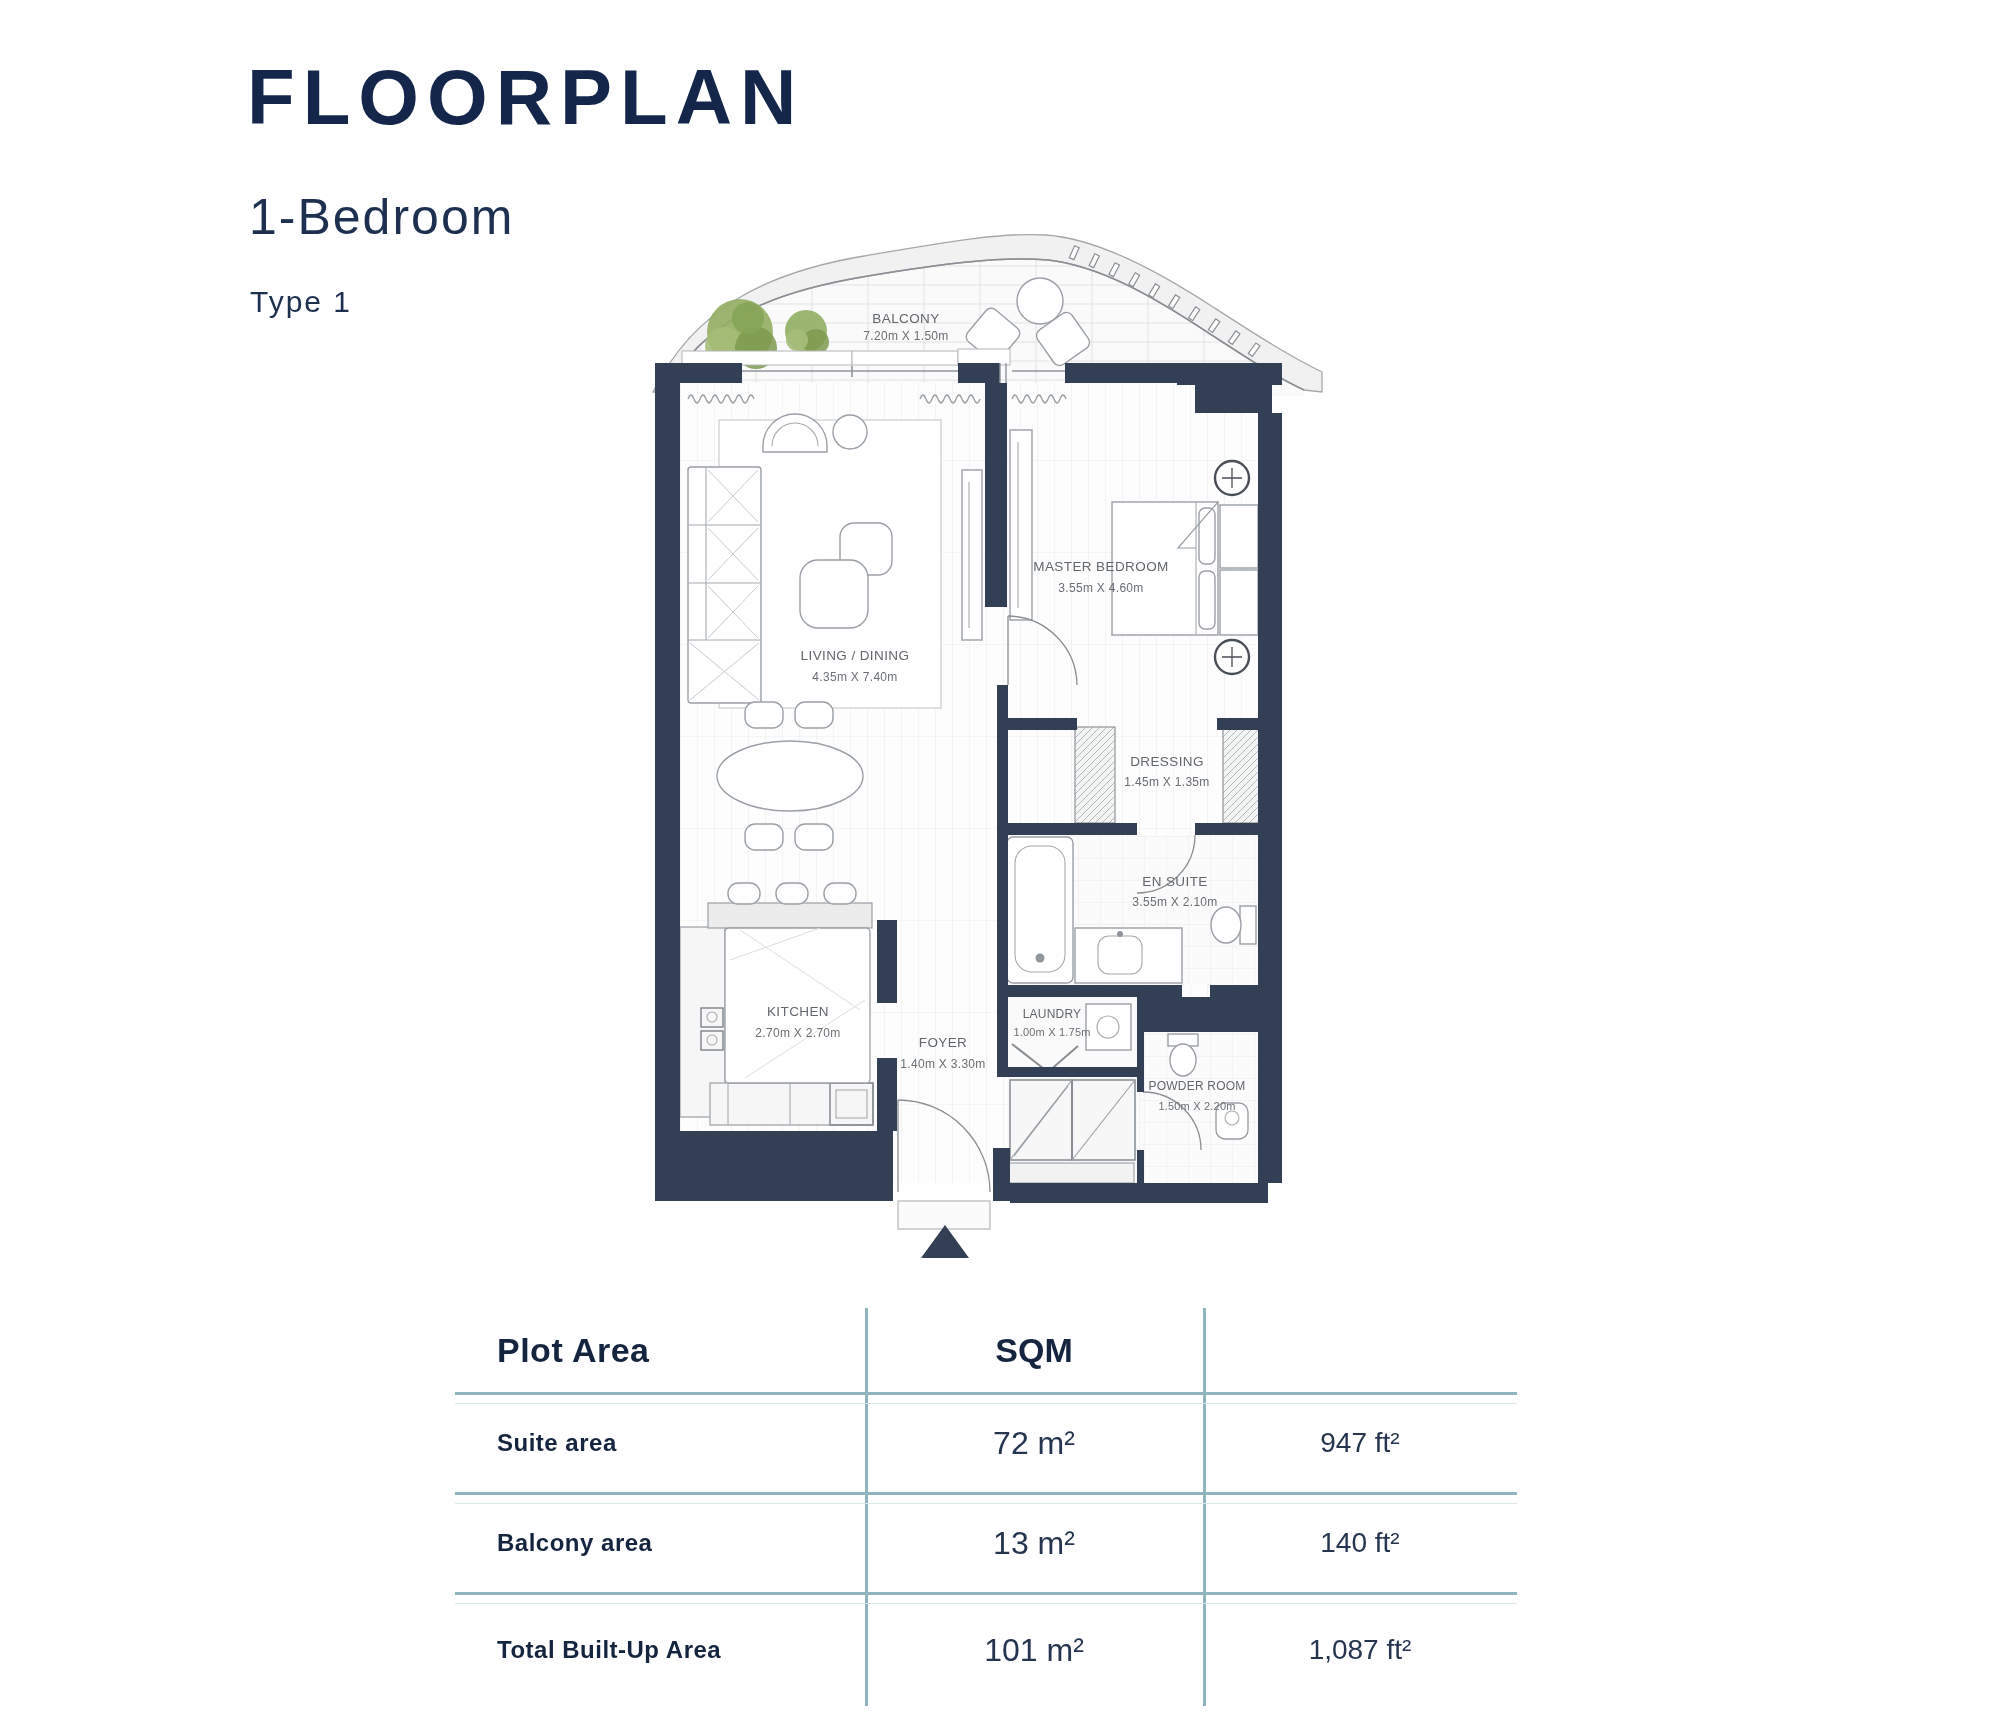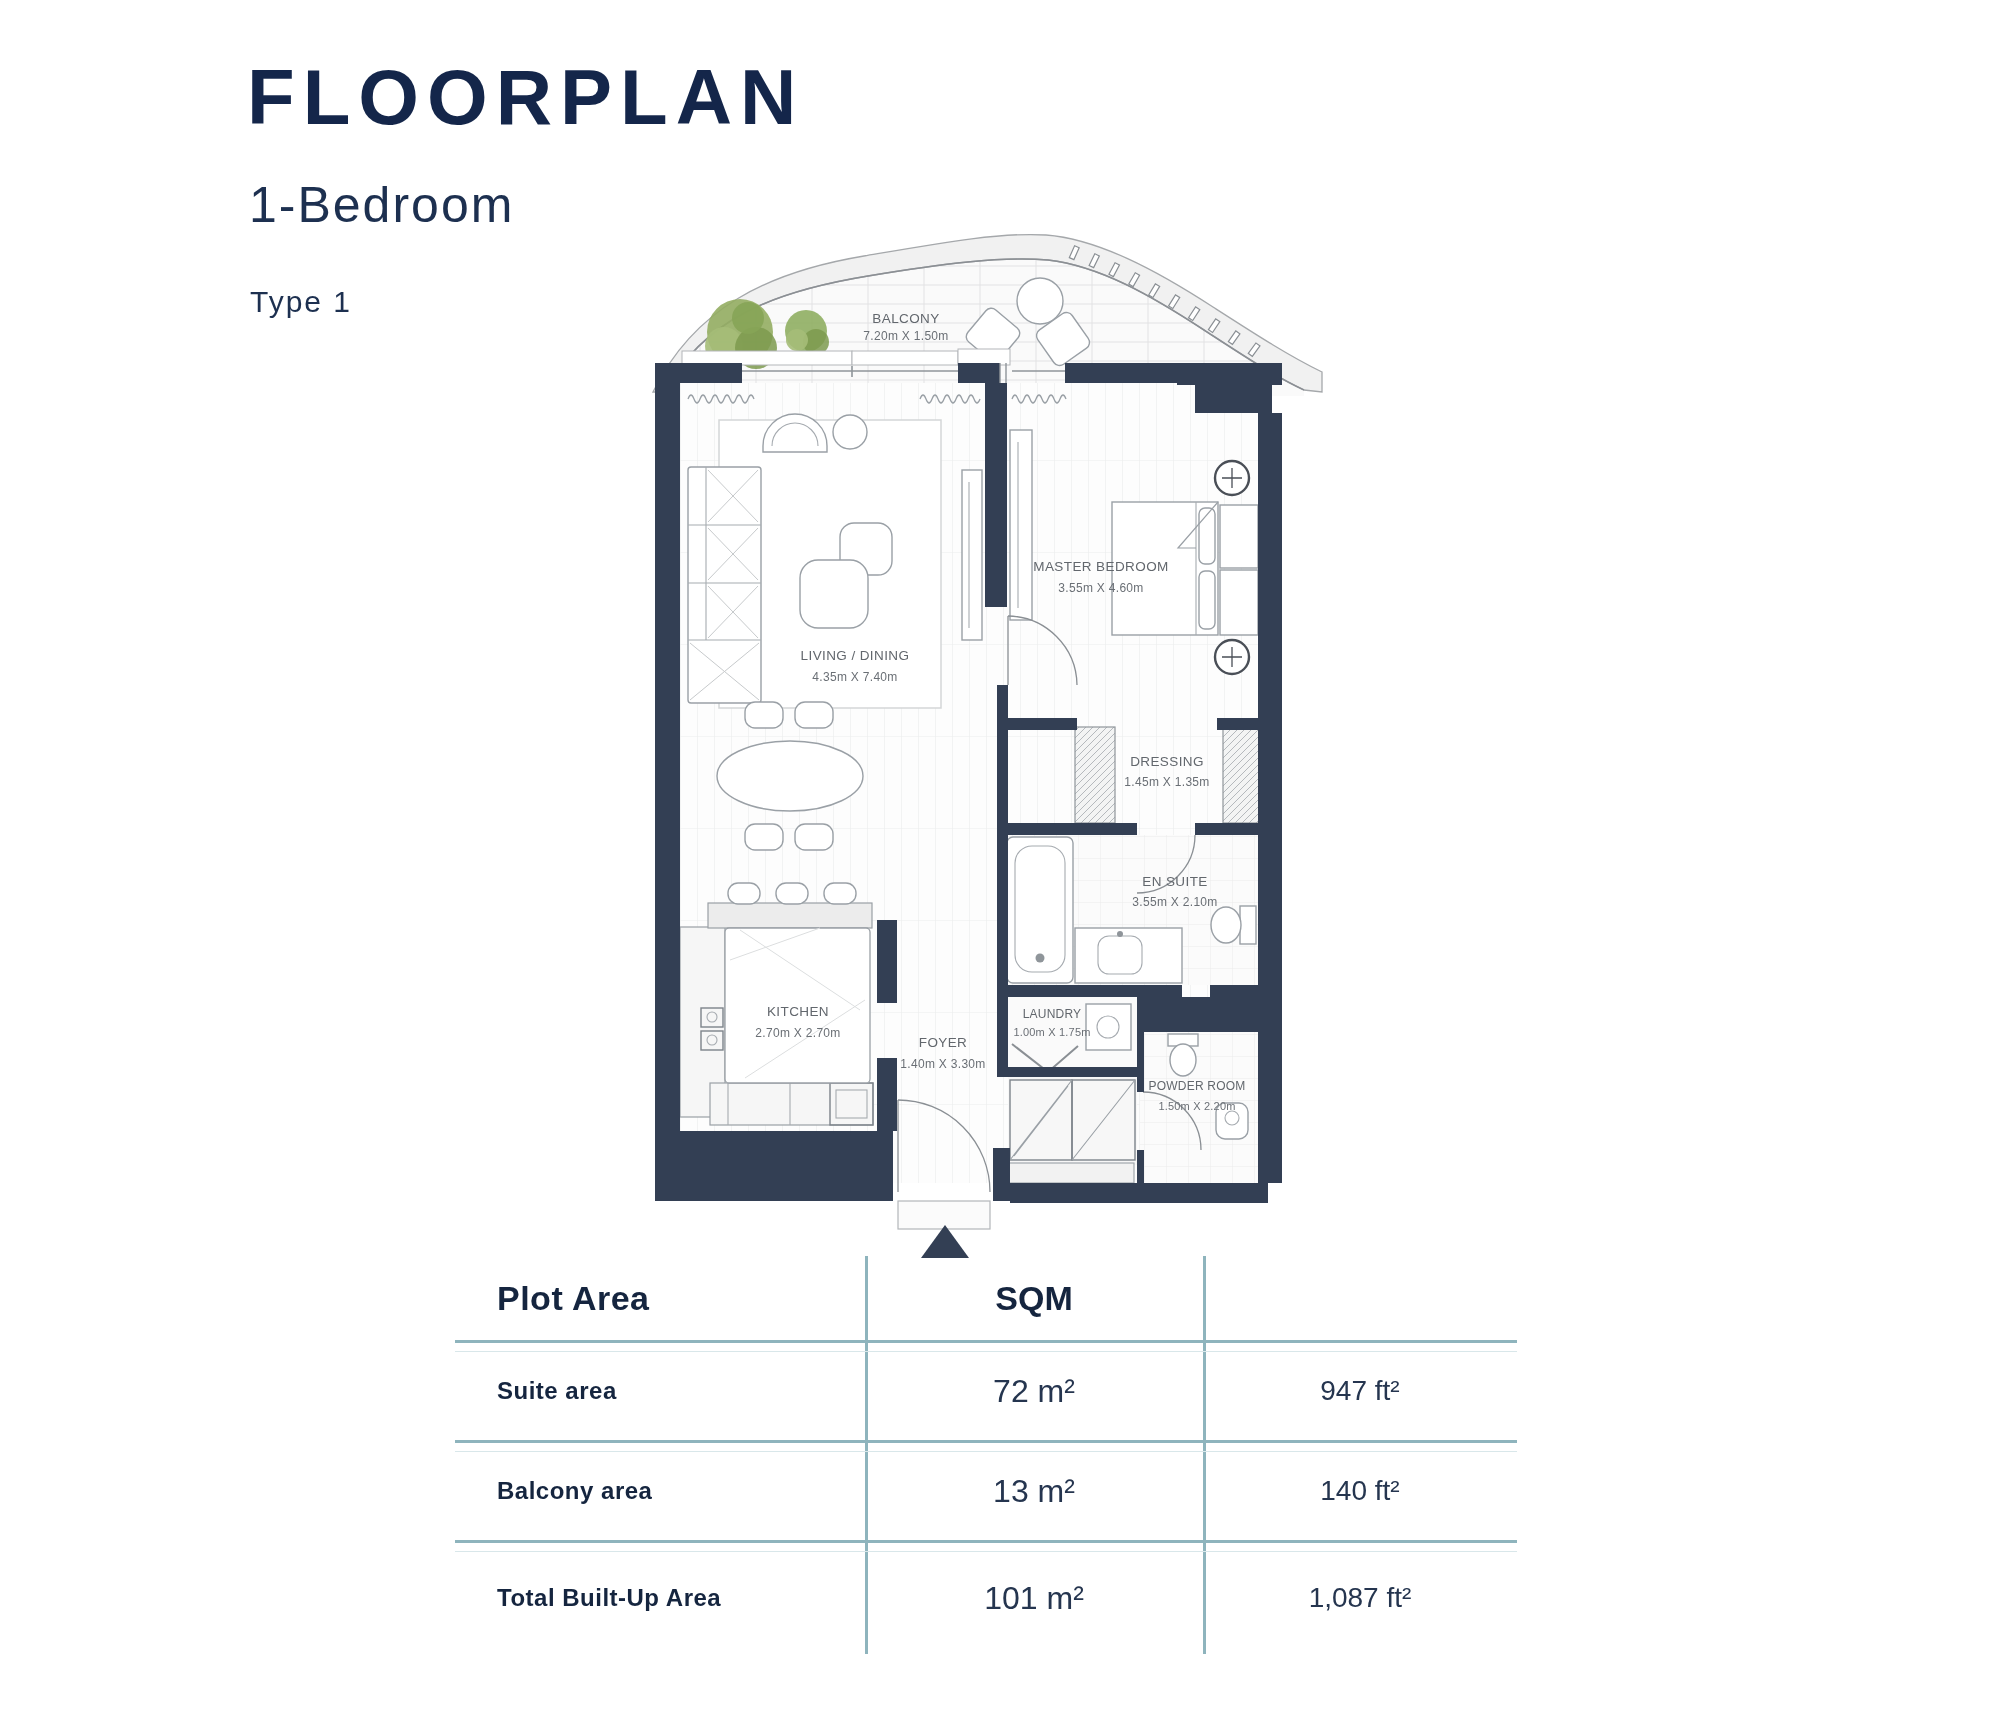--- a/index.html
+++ b/index.html
@@ -1,28 +1,28 @@
 <!DOCTYPE html>
 <html><head>
 <meta charset="utf-8">
 <style>
   html,body{margin:0;padding:0;background:#fff;}
   #canvas{position:relative;width:2000px;height:1721px;background:#ffffff;overflow:hidden;
           font-family:"Liberation Sans",sans-serif;}
   
   .title{position:absolute;left:247px;top:52px;font-size:78px;font-weight:700;
          letter-spacing:8px;color:#14264a;}
-  .subtitle{position:absolute;left:249px;top:176px;font-size:50px;font-weight:300;
+  .subtitle{position:absolute;left:249px;top:188px;font-size:50px;font-weight:300;
             letter-spacing:2px;color:#1d3050;}
   .typelabel{position:absolute;left:250px;top:285px;font-size:30px;font-weight:300;
              letter-spacing:2px;color:#1d3050;}
   
   #plan{position:absolute;left:640px;top:195px;width:690px;height:1110px;}
   
-  .tbl{position:absolute;left:455px;top:1256px;width:1062px;height:398px;color:#15253f;}
+  .tbl{position:absolute;left:455px;top:1308px;width:1062px;height:398px;color:#15253f;}
   .vline{position:absolute;top:0;width:2.5px;height:100%;background:#8eb4bd;}
   .hline{position:absolute;left:0;width:100%;height:2.5px;background:#8eb4bd;}
   .hline-echo{position:absolute;left:0;width:100%;height:1px;background:#d9e7ea;}
   .cell{position:absolute;display:flex;align-items:center;}
   .c1{left:0;width:410px;padding-left:42px;box-sizing:border-box;justify-content:flex-start;
       font-weight:700;font-size:24px;letter-spacing:.5px;}
   .c2{left:410px;width:338px;justify-content:center;font-weight:400;font-size:32px;color:#25354f;}
   .c3{left:748px;width:314px;justify-content:center;font-weight:400;font-size:28px;color:#25354f;}
   .hdr{font-weight:700 !important;font-size:34px;color:#15253f;}
   .r0{top:0;height:84px;}.r1{top:86px;height:98px;}.r2{top:186px;height:98px;}.r3{top:286px;height:112px;}

